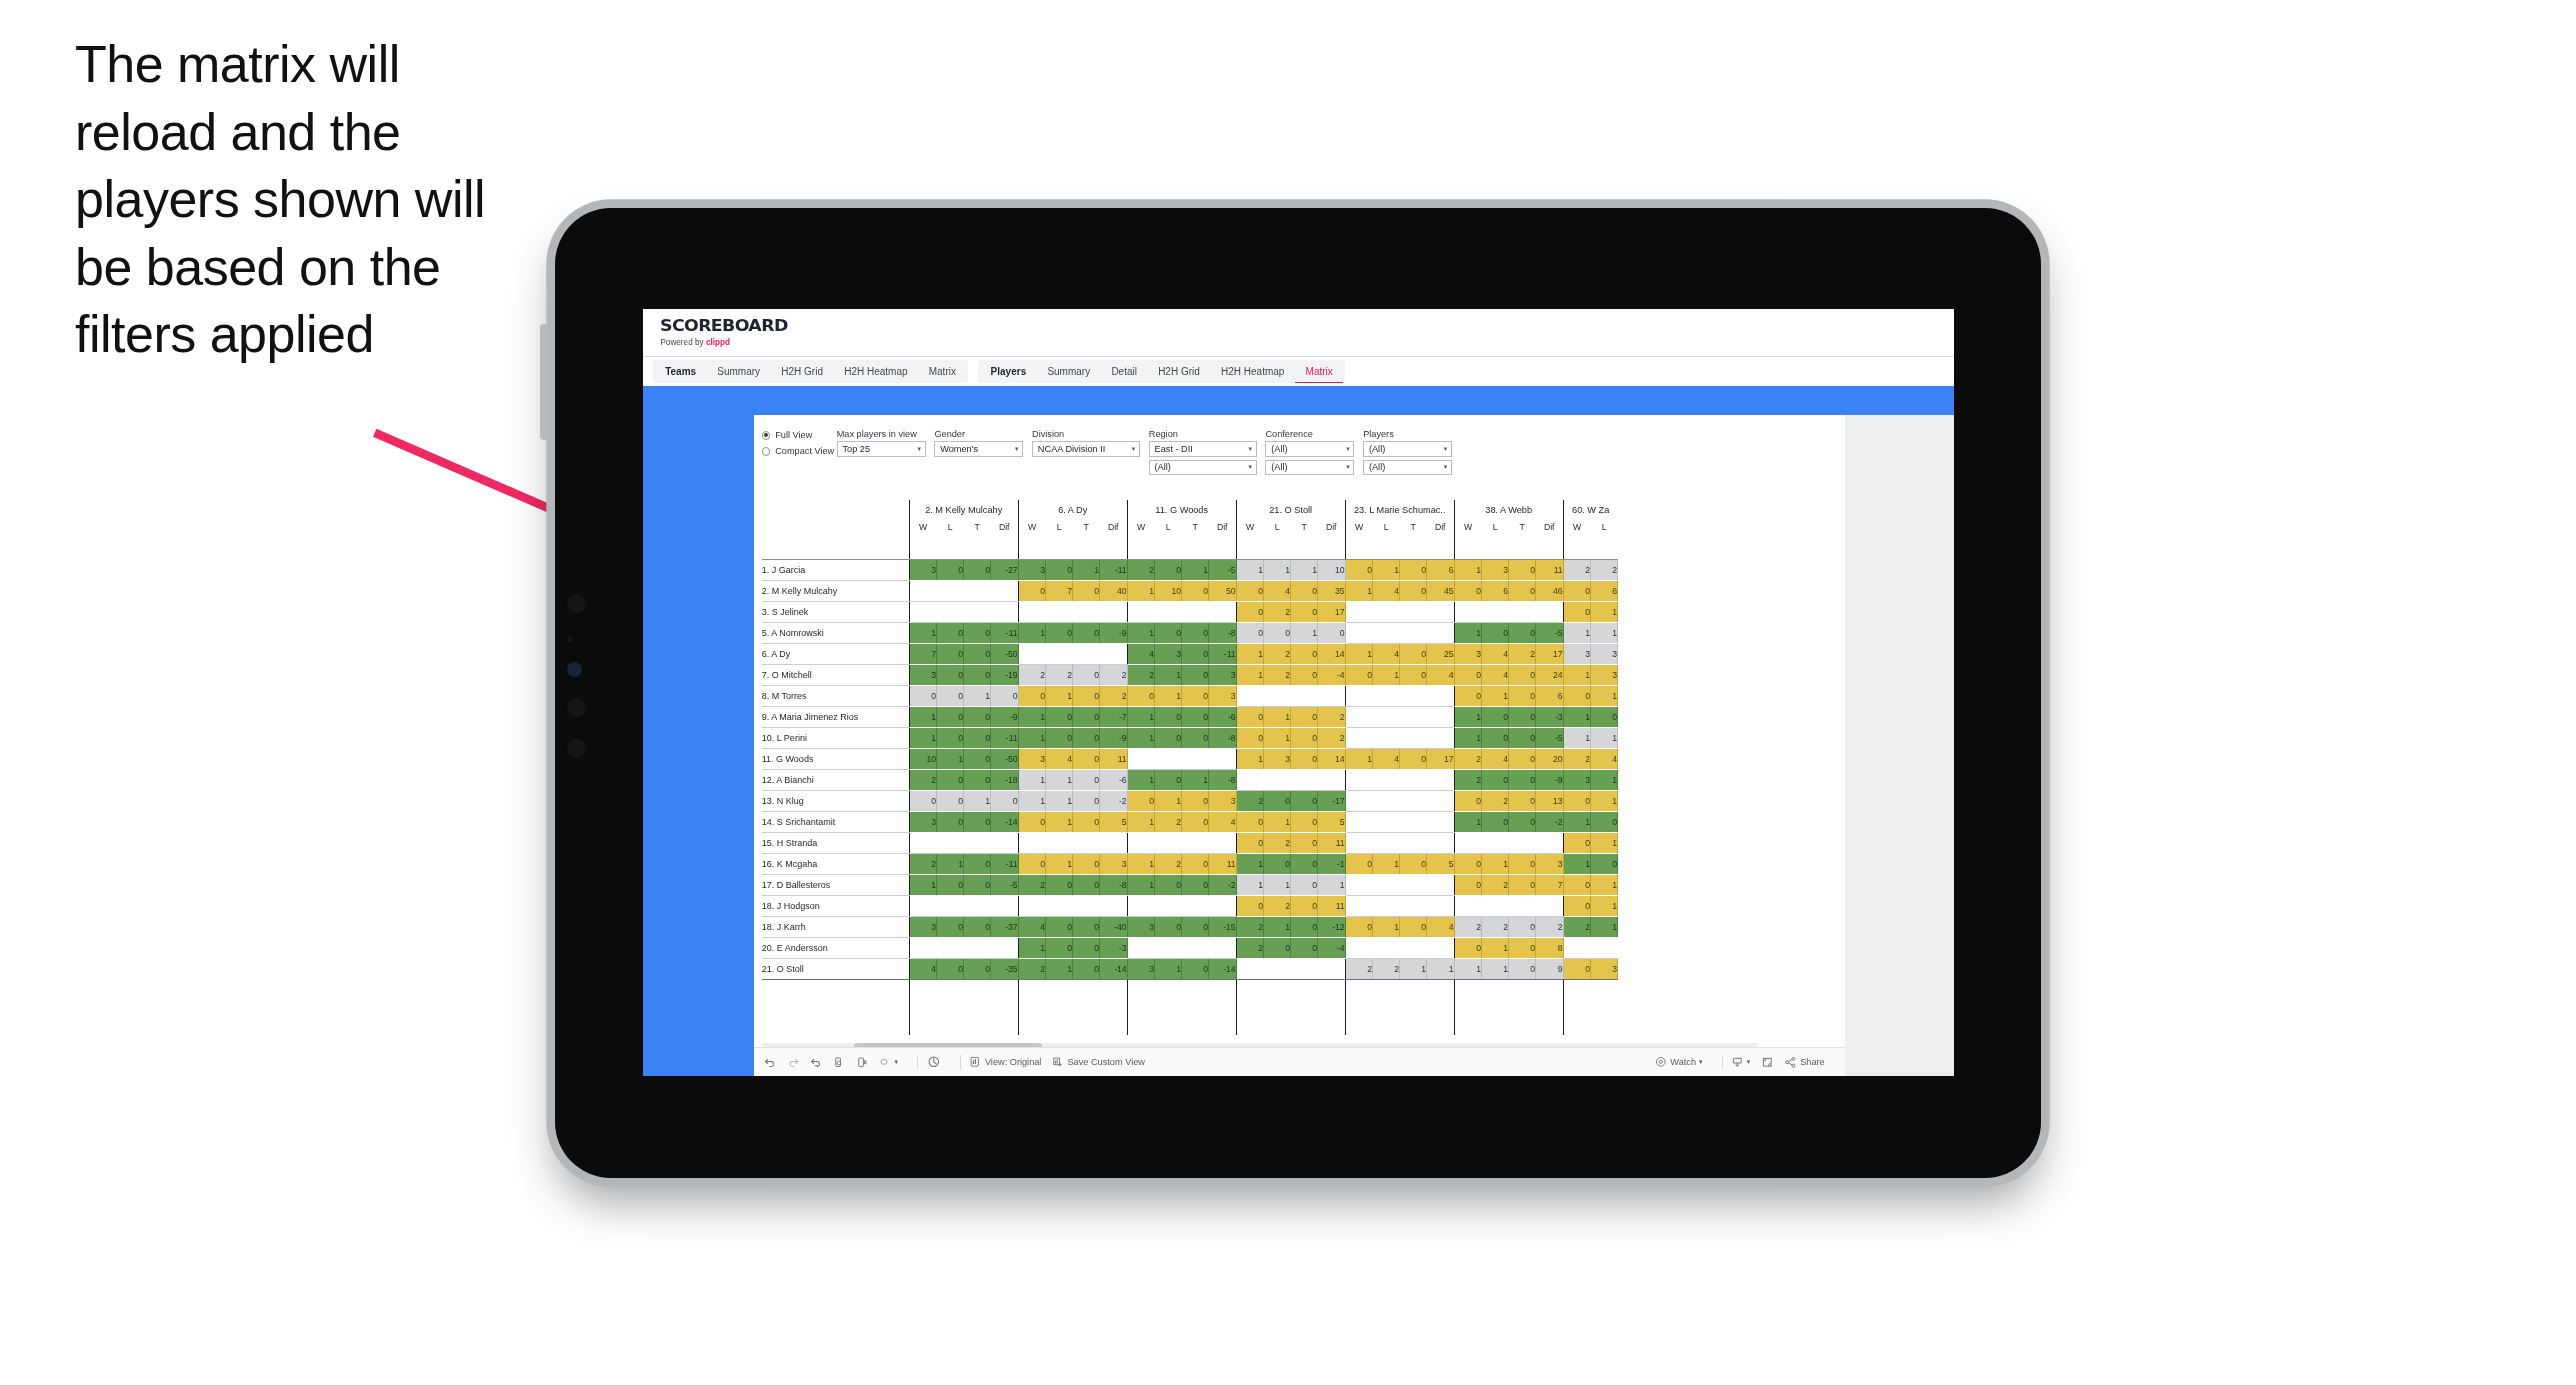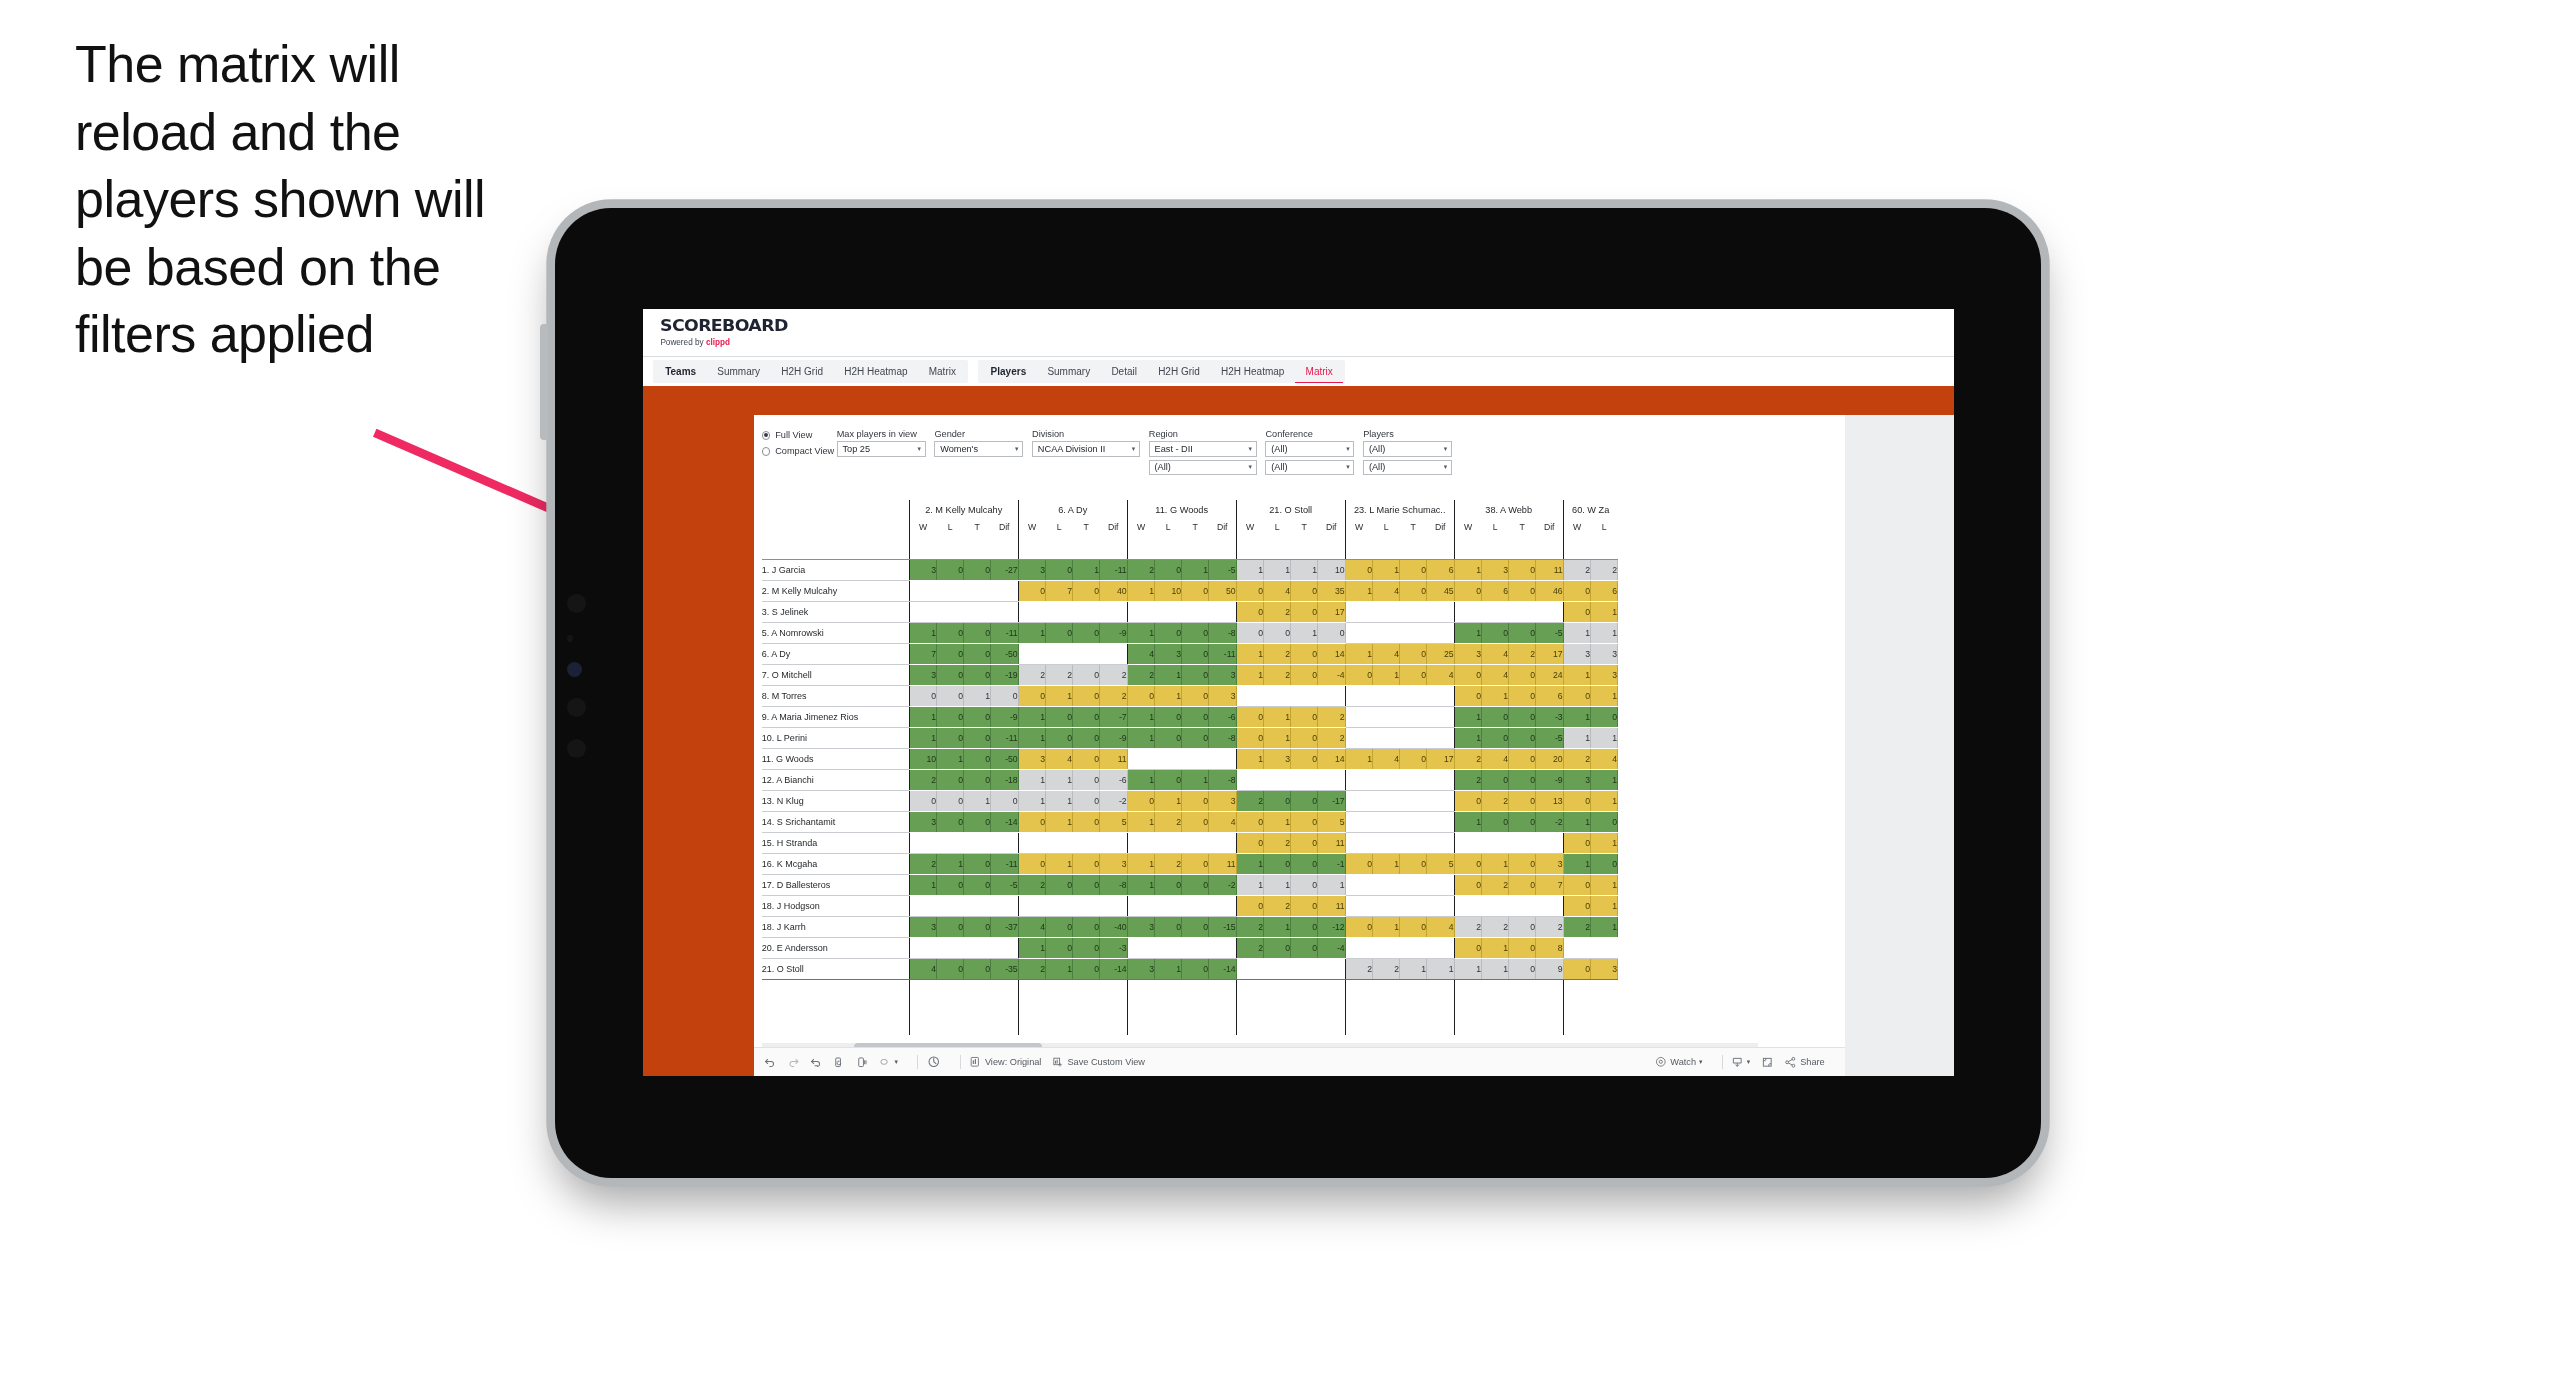--- a/index.html
+++ b/index.html
@@ -67,21 +67,21 @@
   
   #subnav{height:29px;background:#ffffff;display:flex;align-items:center;
     border-bottom:1px solid #e2e4e7;}
   .subgroup{display:flex;align-items:center;height:23px;background:#f2f3f5;
     border-radius:1.9px;margin-left:9.7px;padding:0 1.9px;}
   .subitem{font-size:10px;color:#41464f;padding:0 10.6px;line-height:23px;cursor:pointer;white-space:nowrap;}
   .subitem.bold{font-weight:bold;color:#1f2430;}
   .subitem.pink{color:#e8174c;border-bottom:1.9px solid #e8174c;line-height:21px;}
 
   
-  #viz{position:absolute;left:0;top:77px;right:0;bottom:0;background:#c2410c;}
+  #viz{position:absolute;left:0;top:77px;right:0;bottom:0;background:#3b82f6;}
   #viz-inner{
     position:absolute;left:111px;top:29px;width:1091px;bottom:0;background:#ffffff;
   }
 
   
   #filters{display:flex;padding:13.5px 7.7px 7.7px 7.7px;font-size:8.7px;color:#30343c;}
   .radio-col{width:75px;padding-top:1.9px;}
   .radio-row{display:flex;align-items:center;margin-bottom:5.8px;cursor:pointer;}
   .radio{width:8.7px;height:8.7px;border-radius:50%;border:1px solid #8c9097;margin-right:4.8px;
     background:#fff;box-sizing:border-box;position:relative;flex:none;}

